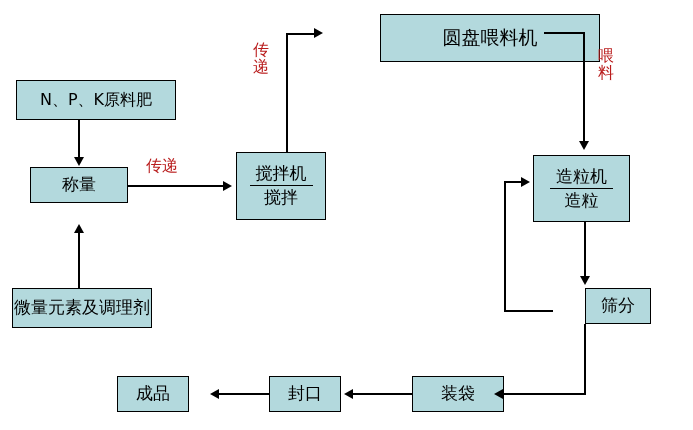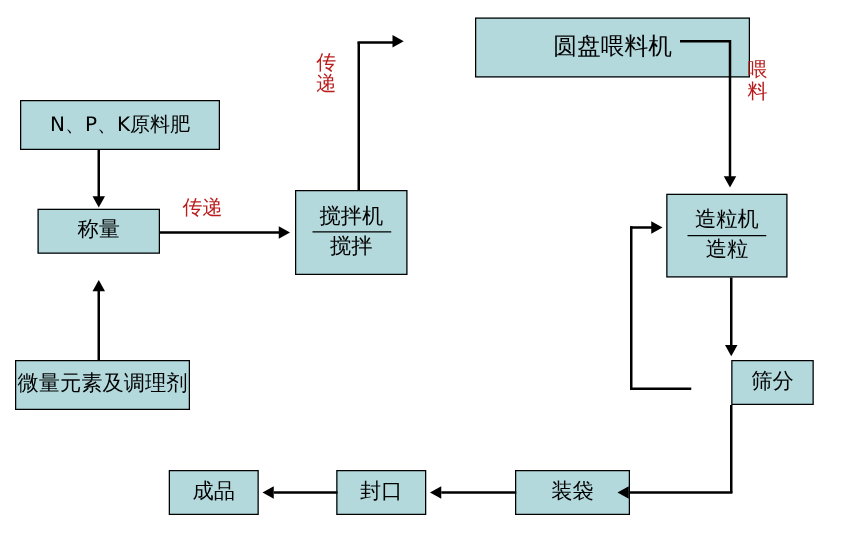--- a/index.html
+++ b/index.html
@@ -125,21 +125,21 @@
   </div>
 
   <div class="node" style="left:412px; top:376px; width:92px; height:36px;">
     <span class="line1">装袋</span>
   </div>
 
   <div class="node" style="left:269px; top:376px; width:72px; height:36px;">
     <span class="line1">封口</span>
   </div>
 
-  <div class="node" style="left:135px; top:376px; width:72px; height:36px;">
+  <div class="node" style="left:117px; top:376px; width:72px; height:36px;">
     <span class="line1">成品</span>
   </div>
 
   <div class="vline" style="left:78px; top:120px; height:38px;"></div>
   <div class="arrow arrow-down" style="left:74px; top:157px;"></div>
 
   <div class="vline" style="left:78px; top:232px; height:56px;"></div>
   <div class="arrow arrow-up" style="left:74px; top:224px;"></div>
 
   <div class="hline" style="left:128px; top:185px; width:96px;"></div>

